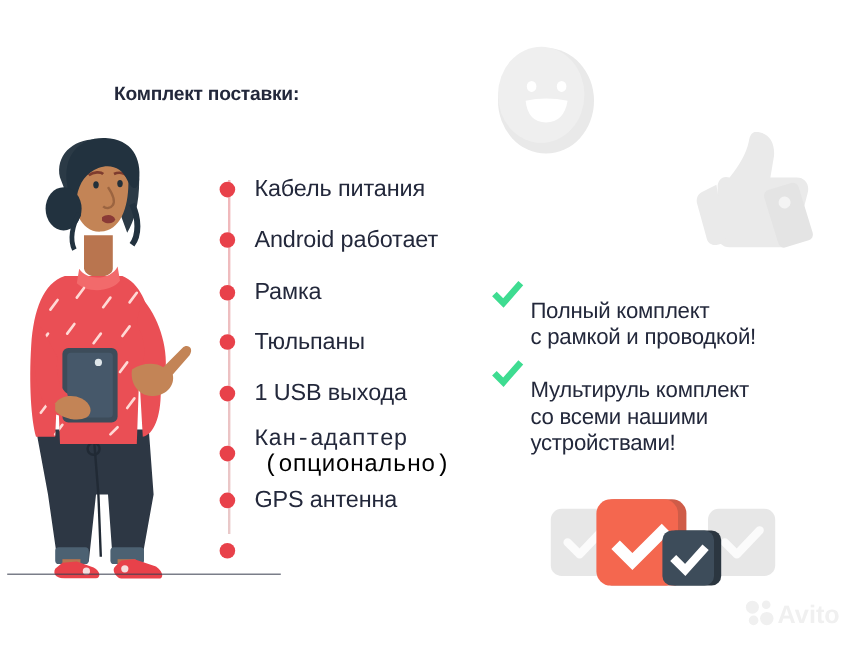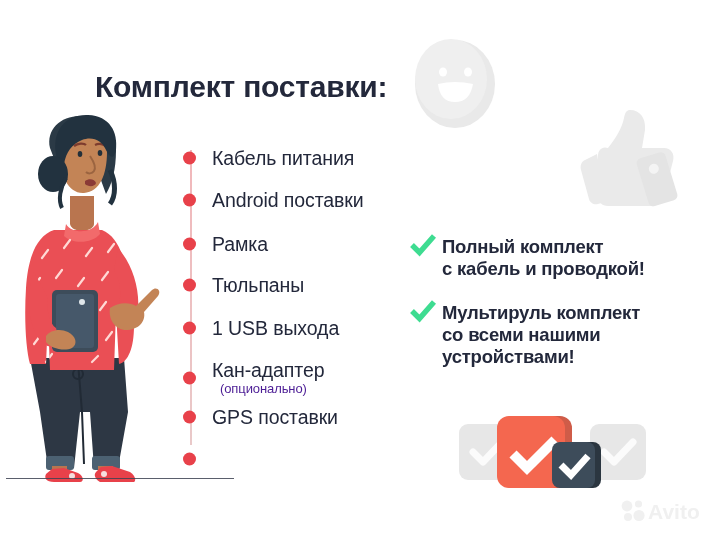--- a/index.html
+++ b/index.html
@@ -8,51 +8,51 @@
     background:#ffffff;
     font-family:"Liberation Sans","DejaVu Sans",sans-serif;
     overflow:hidden;
     position:relative;
   }
   #stage{position:absolute;inset:0;width:720px;height:540px;}
 
   
   .heading{
     position:absolute;left:95px;top:70px;
-    font-size:30px;font-weight:700;color:#23283b;
+    font-size:16px;font-weight:700;color:#23283b;
     letter-spacing:-0.2px;white-space:nowrap;
   }
 
   
   .spine{
     position:absolute;left:190px;top:150px;
     width:1.6px;height:295px;
     background:linear-gradient(to bottom,#f1b7ba,#e9c9c9);
   }
   .li{position:absolute;left:183px;}
   .li .dot{
     position:absolute;left:0;top:50%;transform:translateY(-50%);
     width:13px;height:13px;border-radius:50%;
     background:#e8414a;
   }
   .li .txt{
     position:absolute;left:29px;top:50%;transform:translateY(-50%);
     font-size:19.5px;color:#23283b;white-space:nowrap;letter-spacing:-0.1px;
   }
   .li .txt .sub{
-    display:block;font-size:13px;margin-top:-1px;margin-left:8px;color:#4c1d95;
-  }
-  .li.two-line .txt{transform:translateY(-52%);}
+    display:block;font-size:20px;margin-top:-1px;margin-left:8px;color:#000000;
+  }
+  .li.two-line .txt{transform:translateY(-52%);font-family:Liberation Mono, monospace;}
 
   
   .benefit{position:absolute;left:408px;}
   .benefit .chk{position:absolute;left:0;top:-2px;width:30px;height:30px;}
   .benefit .btxt{
-    position:absolute;left:34px;top:4px;
-    font-size:18.5px;font-weight:700;color:#23283b;
+    position:absolute;left:34px;top:16px;
+    font-size:18.5px;font-weight:400;color:#23283b;
     line-height:1.18;white-space:nowrap;letter-spacing:-0.2px;
   }
 
   
   .smiley{position:absolute;left:406px;top:34px;width:98px;height:100px;opacity:1;}
   .thumb{position:absolute;left:572px;top:104px;width:114px;height:112px;}
   .boxes{position:absolute;left:455px;top:404px;width:195px;height:96px;}
 
   
   .woman{position:absolute;left:6px;top:112px;width:160px;height:370px;}
@@ -92,21 +92,21 @@
 
   <div class="spine"></div>
 
   <div>
     <div class="li" style="top:145px;width:210px;height:26px">
       <span class="dot"></span>
       <span class="txt">Кабель питания</span>
     </div>
     <div class="li" style="top:187px;width:230px;height:26px">
       <span class="dot"></span>
-      <span class="txt">Android поставки</span>
+      <span class="txt">Android работает</span>
     </div>
     <div class="li" style="top:231px;width:210px;height:26px">
       <span class="dot"></span>
       <span class="txt">Рамка</span>
     </div>
     <div class="li" style="top:272px;width:210px;height:26px">
       <span class="dot"></span>
       <span class="txt">Тюльпаны</span>
     </div>
     <div class="li" style="top:315px;width:210px;height:26px">
@@ -115,35 +115,35 @@
     </div>
     <div class="li two-line" style="top:358px;width:210px;height:40px">
       <span class="dot"></span>
       <span class="txt">
         <span>Кан-адаптер</span>
         <span class="sub">(опционально)</span>
       </span>
     </div>
     <div class="li" style="top:404px;width:210px;height:26px">
       <span class="dot"></span>
-      <span class="txt">GPS поставки</span>
+      <span class="txt">GPS антенна</span>
     </div>
     <div class="li" style="top:446px;width:210px;height:26px">
       <span class="dot"></span>
     </div>
   </div>
 
   <div>
     <div class="benefit" style="top:232px;width:270px;height:50px">
       <svg class="chk" viewBox="0 0 30 30">
         <path d="M4 15 L11.5 22.5 L26 6" fill="none" stroke="#3edc91" stroke-width="5.4" stroke-linecap="butt" stroke-linejoin="miter"></path>
       </svg>
       <span class="btxt">
         <span>Полный комплект</span><br>
-        <span>с кабель и проводкой!</span>
+        <span>с рамкой и проводкой!</span>
       </span>
     </div>
     <div class="benefit" style="top:298px;width:270px;height:72px">
       <svg class="chk" viewBox="0 0 30 30">
         <path d="M4 15 L11.5 22.5 L26 6" fill="none" stroke="#3edc91" stroke-width="5.4" stroke-linecap="butt" stroke-linejoin="miter"></path>
       </svg>
       <span class="btxt">
         <span>Мультируль комплект</span><br>
         <span>со всеми нашими</span><br>
         <span>устройствами!</span>

